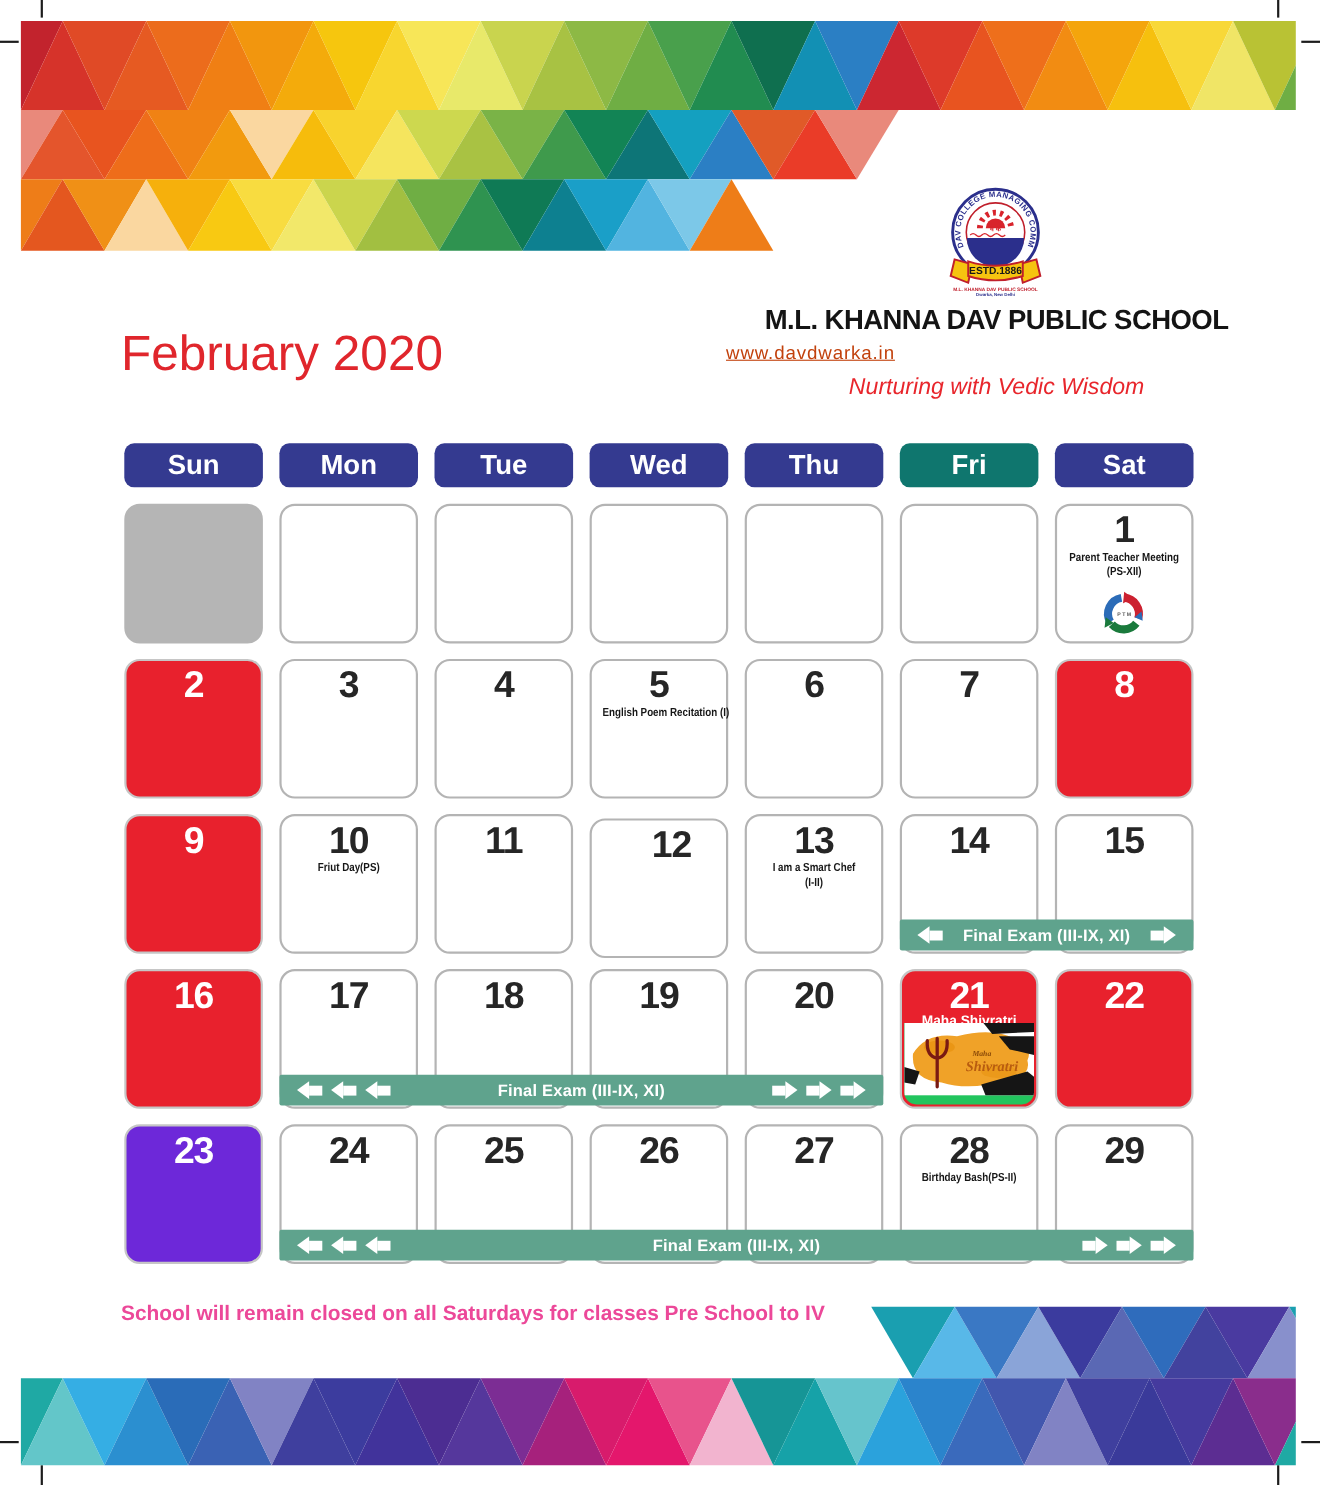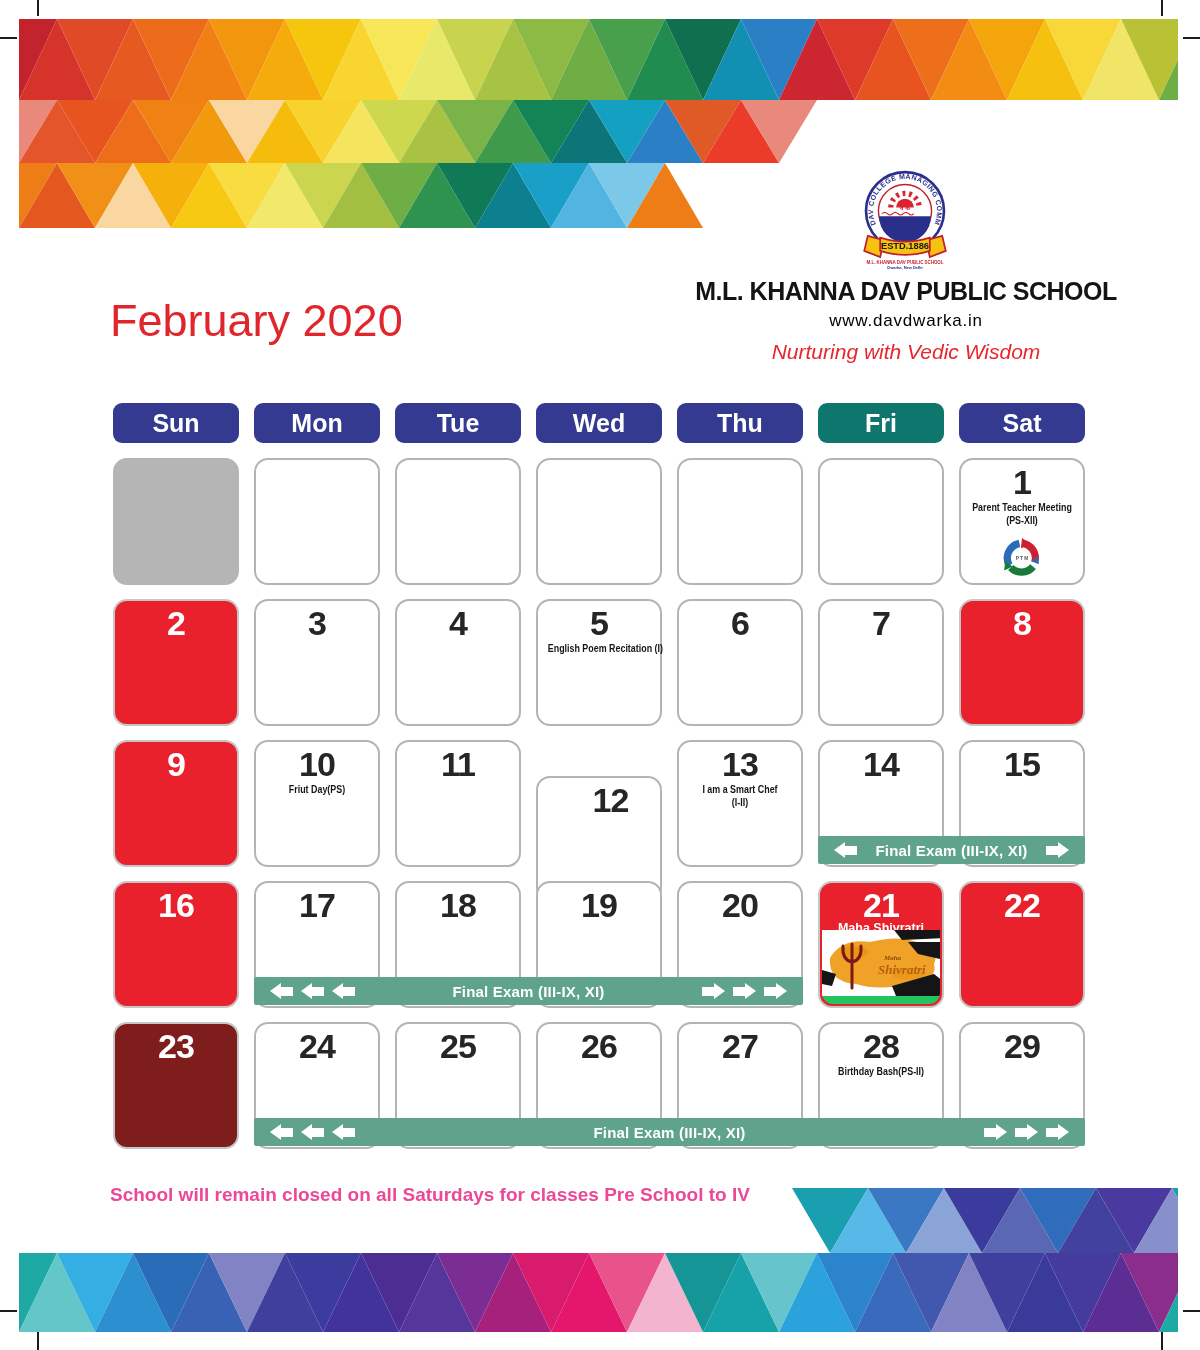--- a/index.html
+++ b/index.html
@@ -4,22 +4,22 @@
 <style>
   html,body{margin:0;padding:0;background:#fff;}
   #page{position:relative;width:1200px;height:1350px;background:#ffffff;
         font-family:"Liberation Sans",sans-serif;overflow:hidden;}
   .crop{position:absolute;background:#1c1c1c;}
   svg.band{position:absolute;left:0;display:block;}
   .month-title{position:absolute;left:110px;top:295px;font-size:45px;color:#e0262c;
                font-weight:normal;letter-spacing:0;}
   .school-name{position:absolute;left:660px;top:277px;width:492px;text-align:center;
                font-size:25px;font-weight:bold;color:#141414;letter-spacing:-0.5px;}
-  .school-site{position:absolute;left:660px;top:311px;width:492px;text-align:center;
-               font-size:17px;color:#000000;letter-spacing:0.8px;}
+  .school-site{position:absolute;left:660px;top:311px;width:492px;
+               font-size:17px;color:#c2410c;letter-spacing:0.8px;text-decoration:underline;}
   .school-tagline{position:absolute;left:660px;top:340px;width:492px;text-align:center;
                font-size:21px;font-style:italic;color:#e8262c;}
   .dav-logo{position:absolute;left:843px;top:156px;}
   .hdr-cell{position:absolute;width:126px;height:40px;border-radius:9px;
             display:flex;align-items:center;justify-content:center;
             color:#fff;font-size:25px;font-weight:bold;}
   .cell{position:absolute;width:126px;height:127px;border-radius:14px;box-sizing:border-box;}
   .cell.white{background:#ffffff;border:2.5px solid #b4b4b4;}
   .cell.gray{border:2.5px solid #b5b5b5;}
   .cell.red{border:2.5px solid #c6c6c6;}
@@ -273,21 +273,21 @@
       <div class="cell red" style="left: 113px; top: 740px; background: rgb(232, 33, 45);">
         <div class="num">9</div>
       </div>
       <div class="cell white" style="left: 254px; top: 740px;">
         <div class="num">10</div>
         <div class="evt">Friut Day(PS)</div>
       </div>
       <div class="cell white" style="left: 395px; top: 740px;">
         <div class="num">11</div>
       </div>
-      <div class="cell white" style="left: 536px; top: 776px; padding-left: 23px;">
+      <div class="cell white" style="left: 536px; top: 744px; padding-left: 23px;">
         <div class="num">12</div>
       </div>
       <div class="cell white" style="left: 677px; top: 740px;">
         <div class="num">13</div>
         <div class="evt">I am a Smart Chef</div>
         <div class="evt">(I-II)</div>
       </div>
       <div class="cell white" style="left: 818px; top: 740px;">
         <div class="num">14</div>
       </div>
@@ -322,21 +322,21 @@
             <path d="M70,56 L112,44 L122,52 L122,66 L74,66 Z" fill="#151515"></path>
             <path d="M0,40 L14,44 L10,56 L0,54 Z" fill="#151515"></path>
             <path d="M30,58 L30,22 M21,16 Q20,30 30,32 M39,16 Q40,30 30,32 M30,14 L30,22" fill="none" stroke="#7a1a12" stroke-width="3" stroke-linecap="round"></path>
             <text x="62" y="30" font-size="7" font-style="italic" font-weight="bold" fill="#8a4a08">Maha</text>
             <text x="56" y="44" font-size="13" font-style="italic" font-weight="bold" fill="#b85c10">Shivratri</text>
           </svg></div>
       </div>
       <div class="cell red" style="left: 959px; top: 881px; background: rgb(232, 33, 45);">
         <div class="num">22</div>
       </div>
-      <div class="cell red" style="left: 113px; top: 1022px; background: #7f1d1d;">
+      <div class="cell red" style="left: 113px; top: 1022px; background: #6d28d9;">
         <div class="num">23</div>
       </div>
       <div class="cell white" style="left: 254px; top: 1022px;">
         <div class="num">24</div>
       </div>
       <div class="cell white" style="left: 395px; top: 1022px;">
         <div class="num">25</div>
       </div>
       <div class="cell white" style="left: 536px; top: 1022px;">
         <div class="num">26</div>

